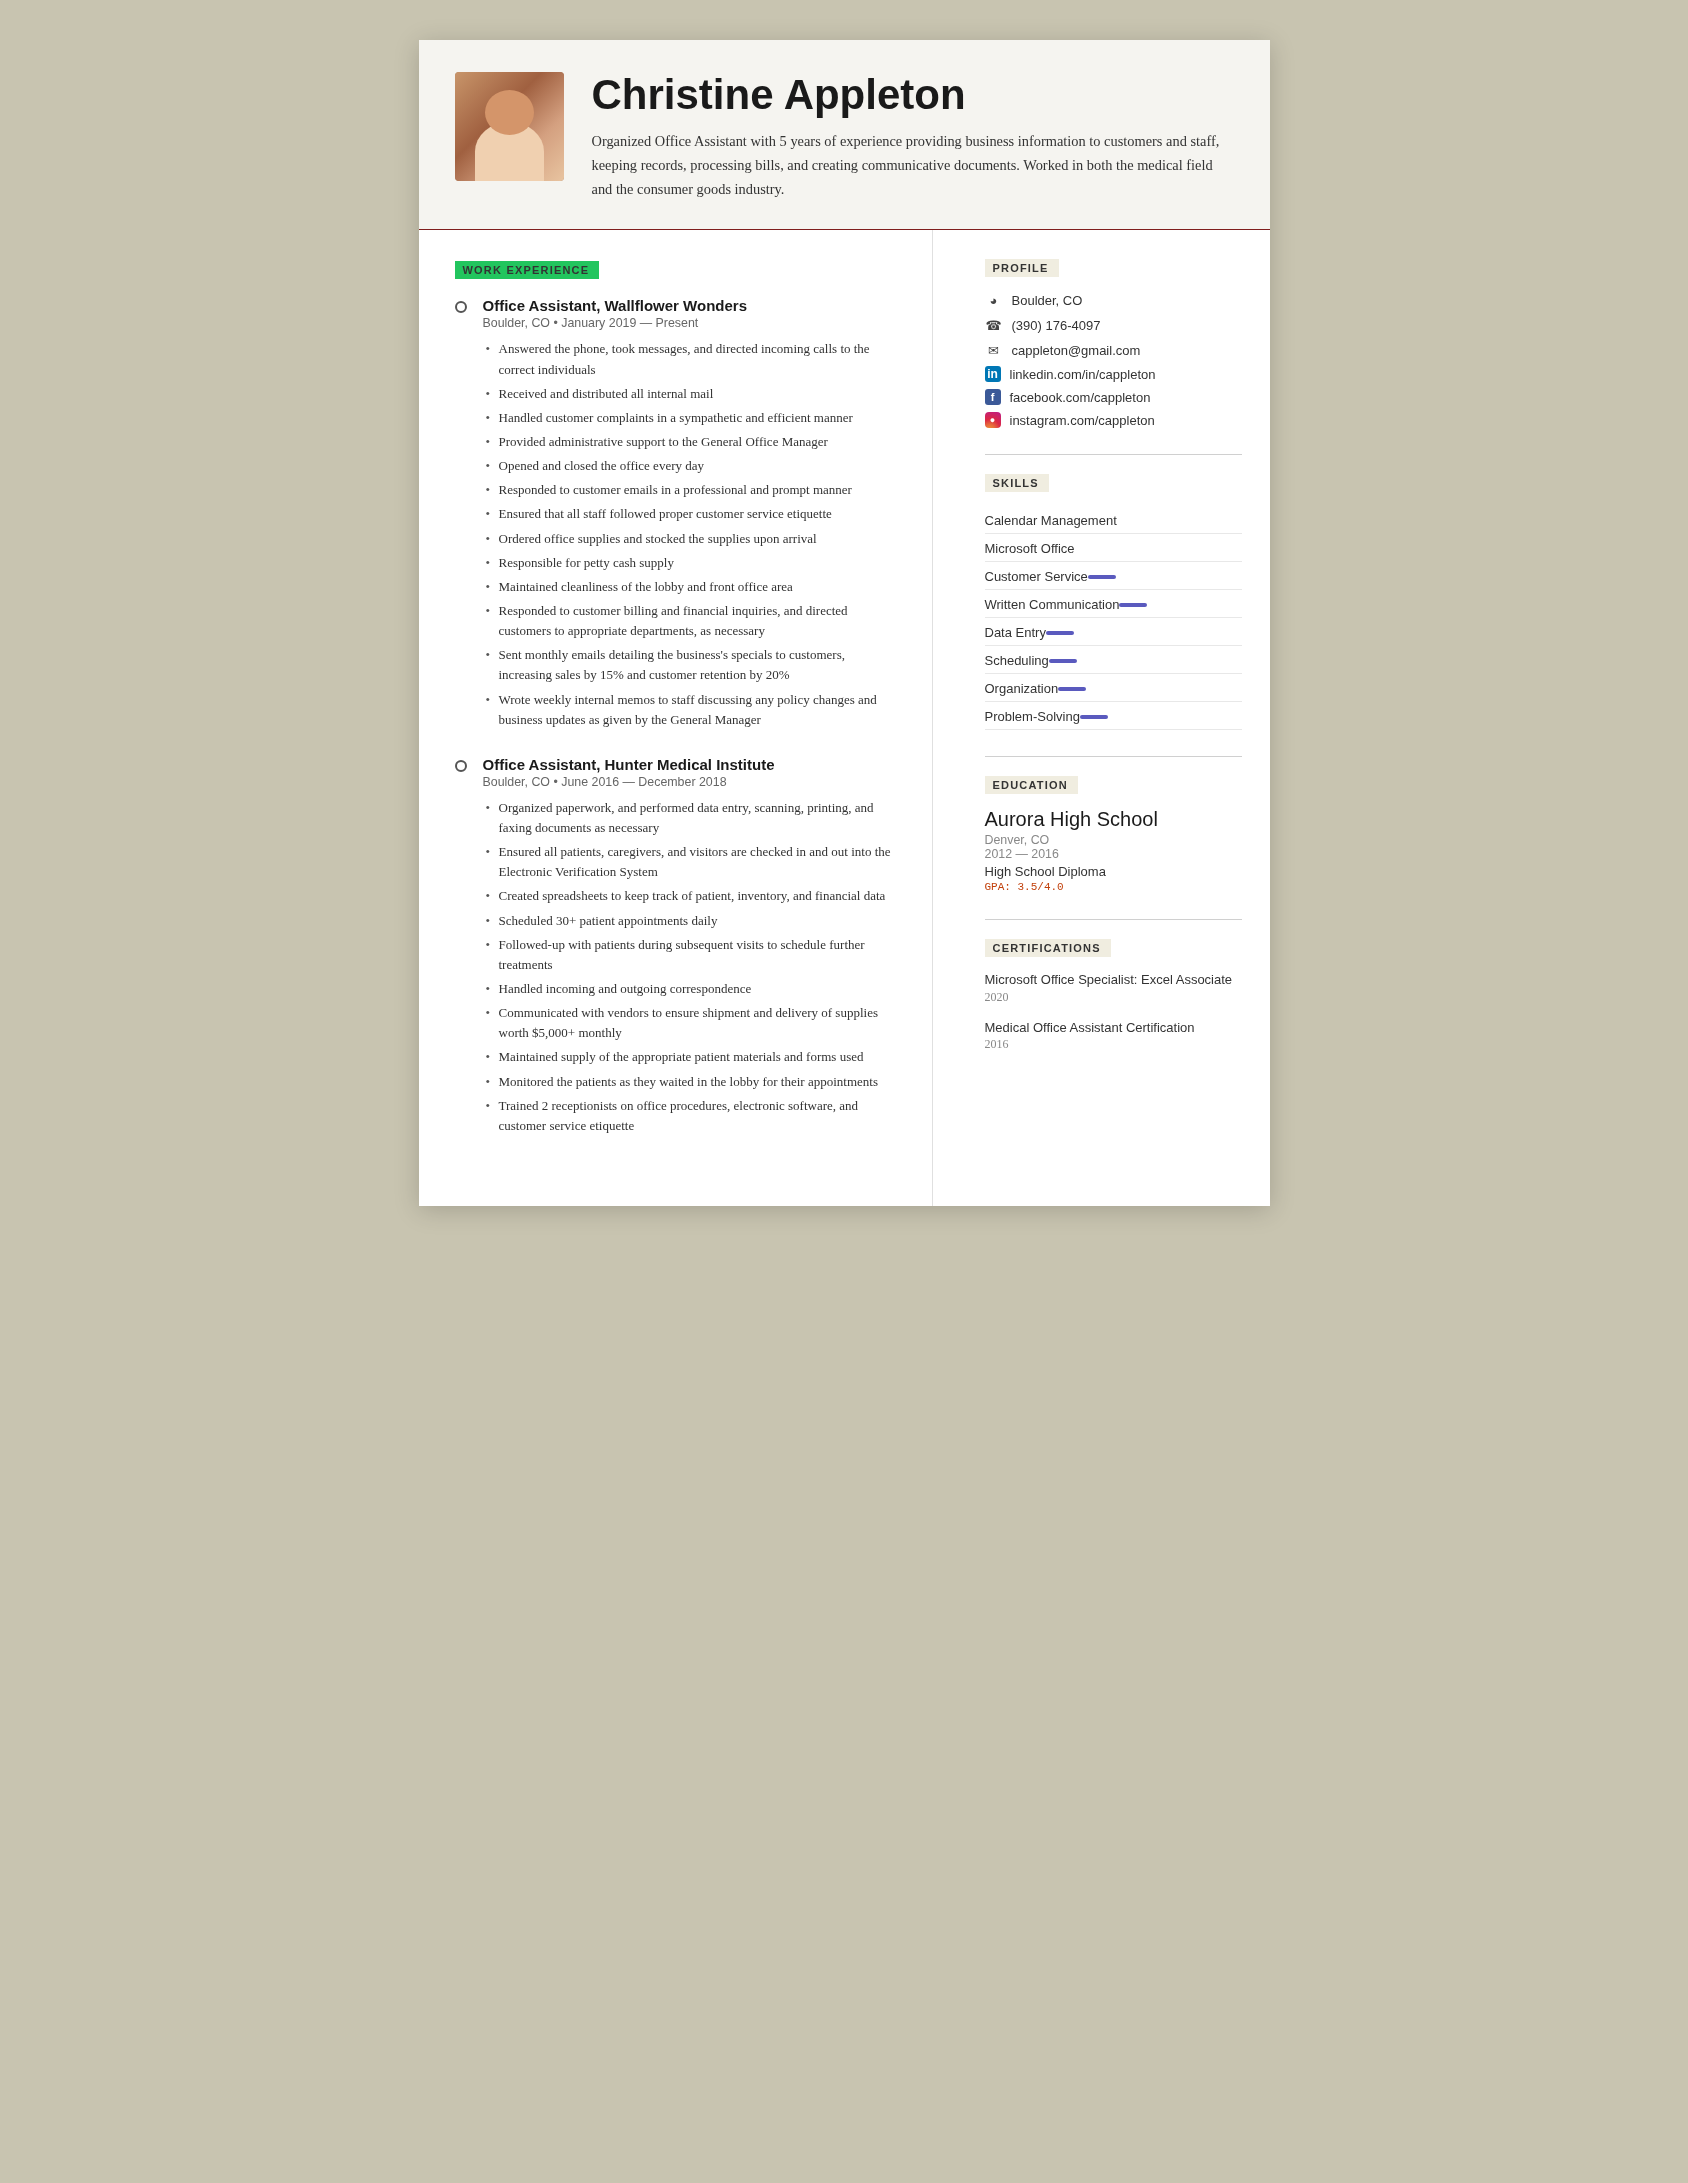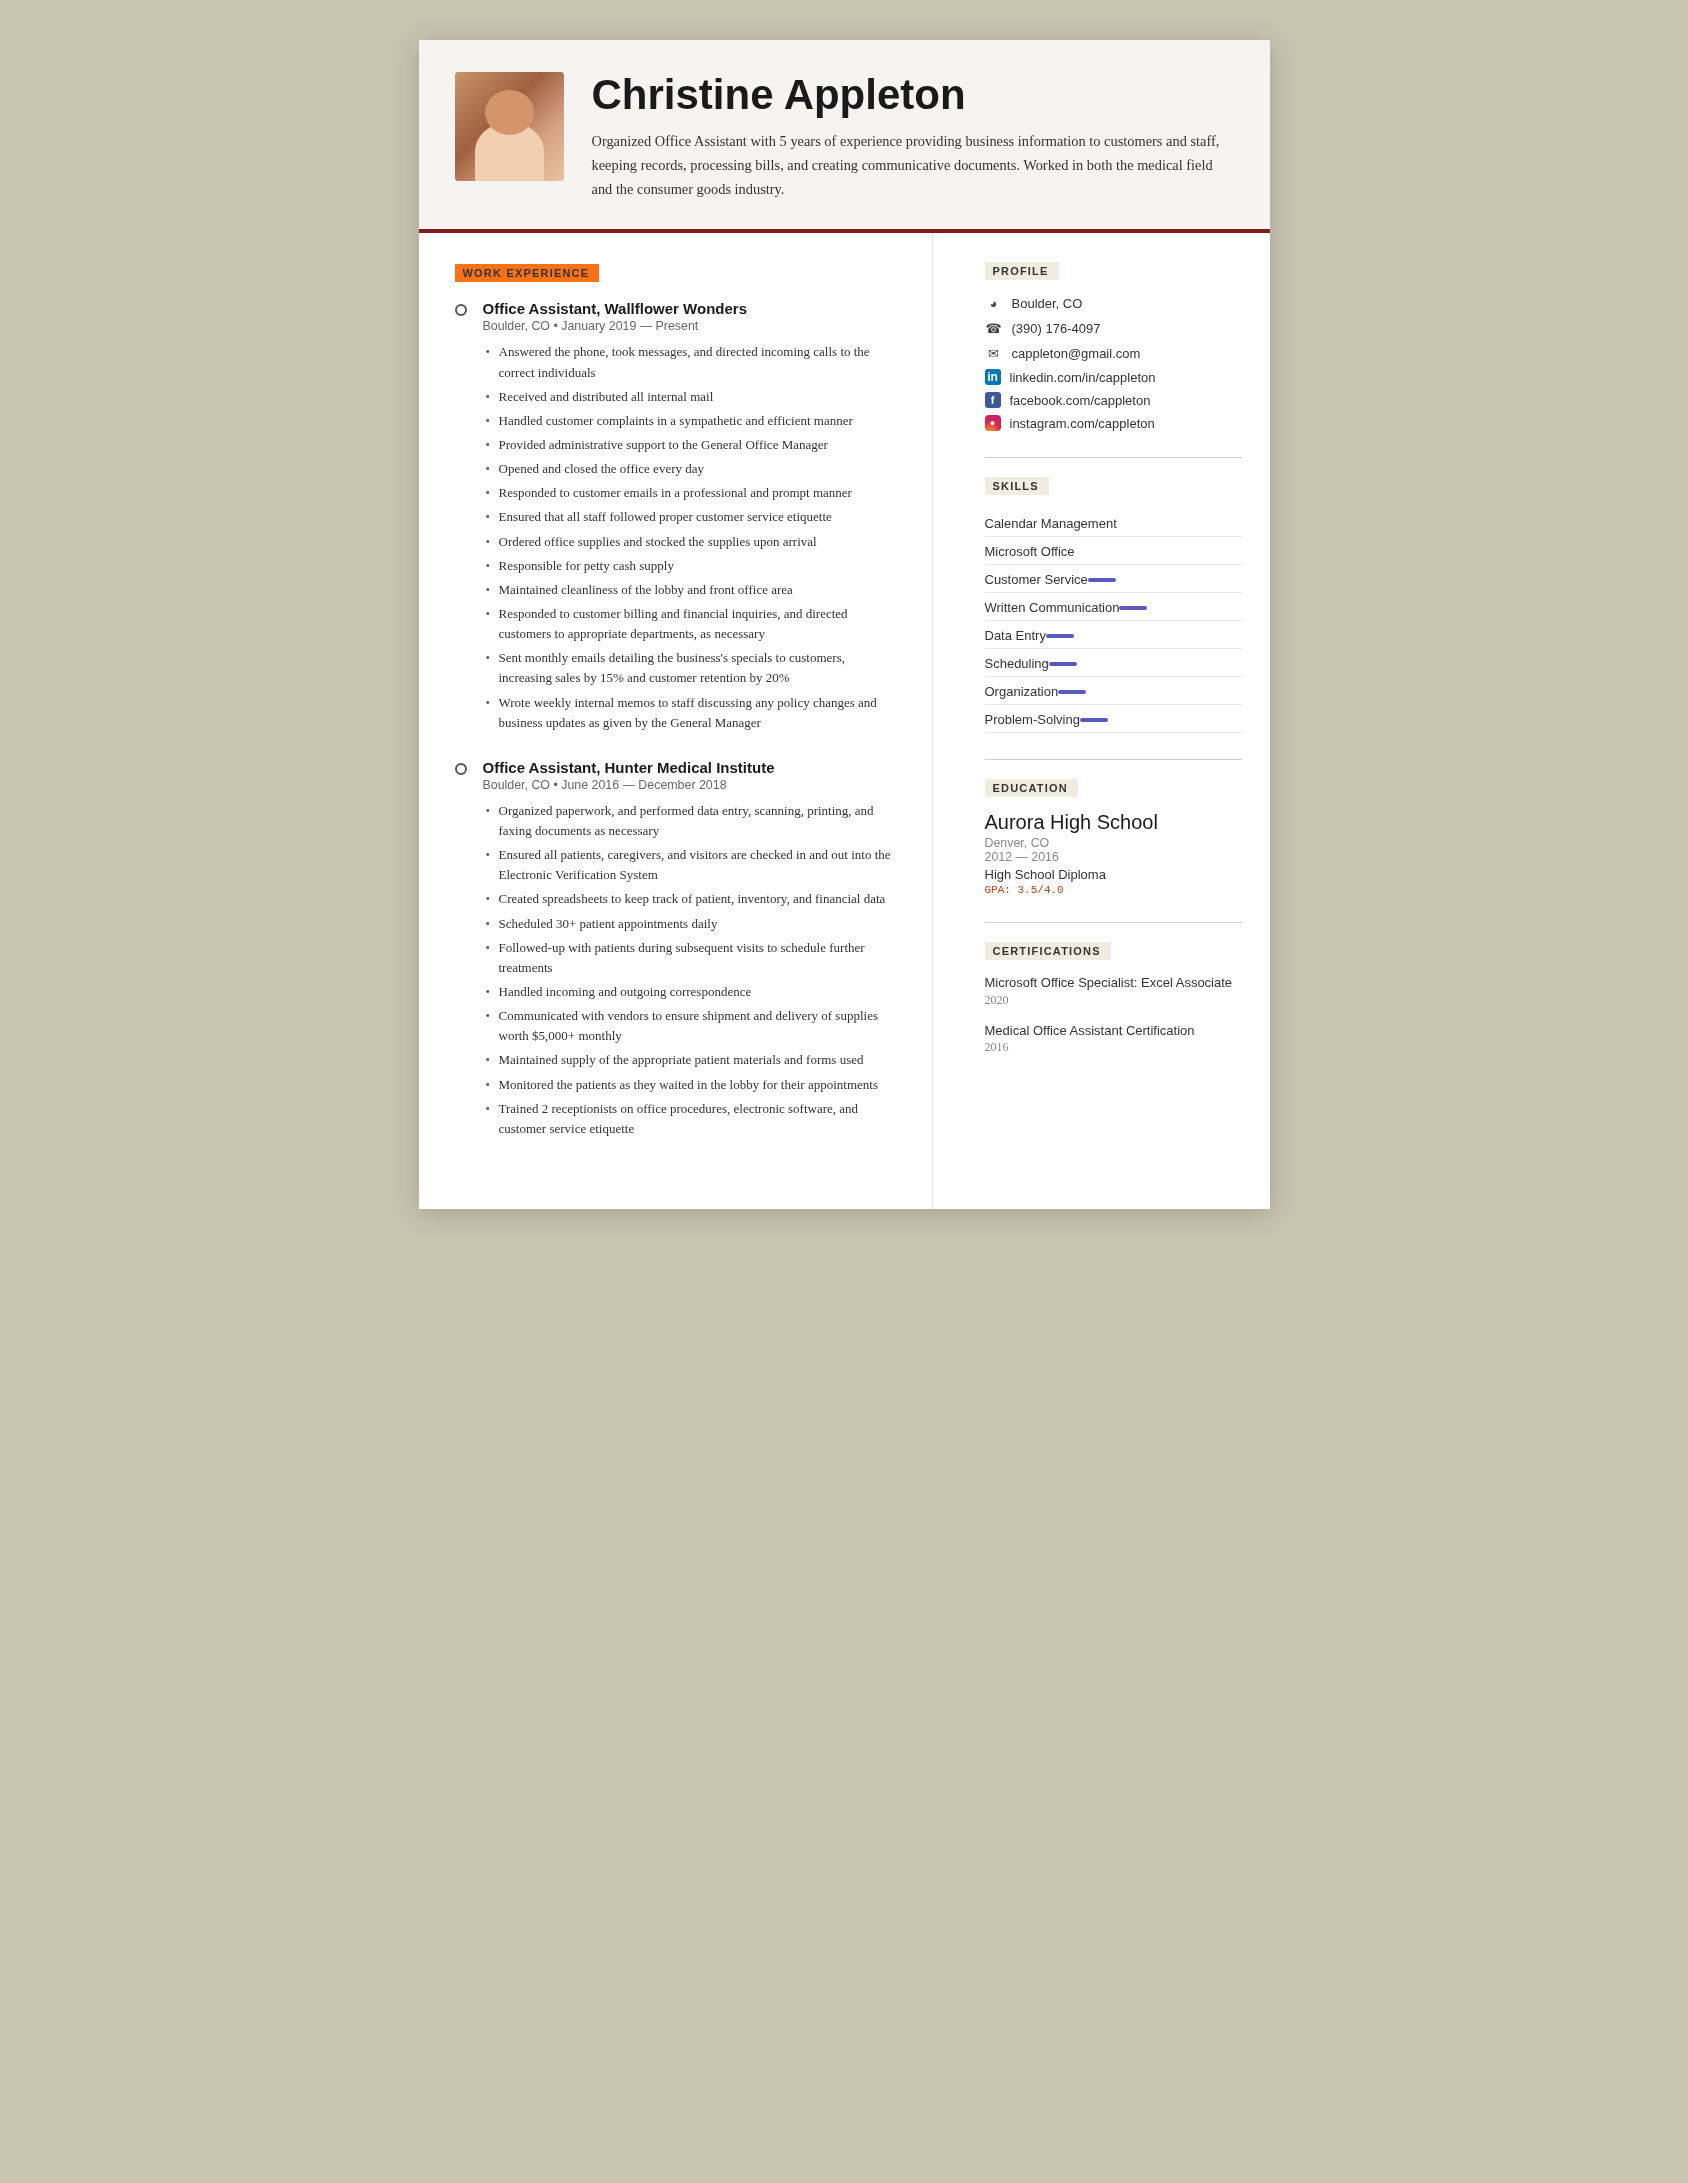--- a/index.html
+++ b/index.html
@@ -19,21 +19,21 @@
       box-shadow: 0 4px 24px rgba(0,0,0,0.18);
       overflow: hidden;
     }
     
     .header {
       background: #f5f4f0;
       padding: 32px 40px 28px 36px;
       display: flex;
       align-items: flex-start;
       gap: 28px;
-      border-bottom: 4px solid #7f1d1d;
+      border-bottom: 1px solid #7f1d1d;
     }
     .header-photo {
       width: 109px;
       height: 109px;
       border-radius: 4px;
       overflow: hidden;
       flex-shrink: 0;
       background: #b0866a;
       display: flex;
       align-items: center;
@@ -95,21 +95,21 @@
       flex-shrink: 0;
       margin-left: 24px;
     }
     
     .section-label {
       display: inline-block;
       font-size: 11px;
       font-weight: bold;
       letter-spacing: 1.2px;
       color: #333;
-      background: #f97316;
+      background: #22c55e;
       padding: 3px 10px 3px 8px;
       margin-bottom: 18px;
       font-family: Arial, sans-serif;
       text-transform: uppercase;
     }
     .section-label-plain {
       font-size: 11px;
       font-weight: bold;
       letter-spacing: 1.2px;
       color: #333;

